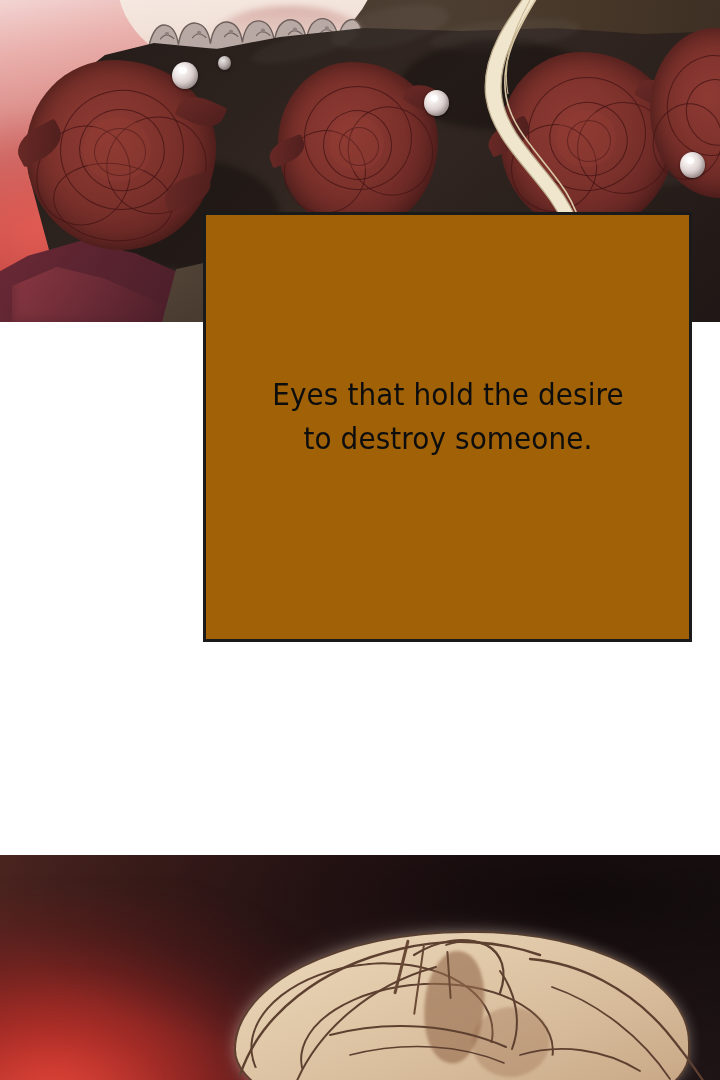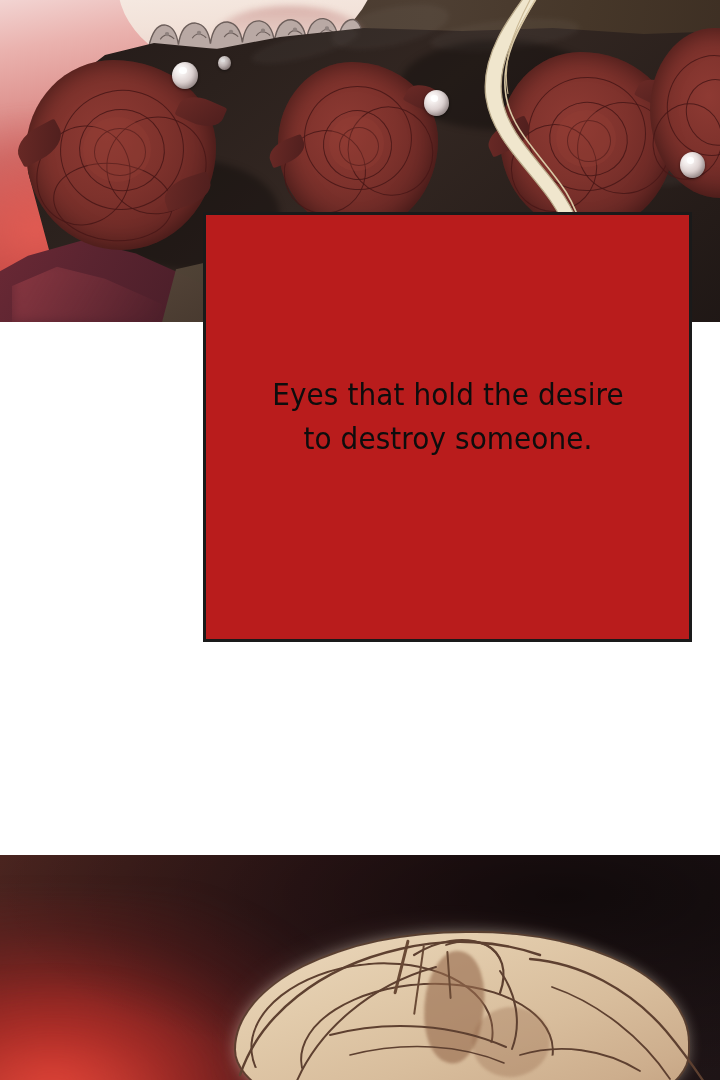--- a/index.html
+++ b/index.html
@@ -195,21 +195,21 @@
     filter: blur(0.6px);
   }
 
   
   .textbox {
     position: absolute;
     left: 203px;
     top: 212px;
     width: 489px;
     height: 430px;
-    background: #b91c1c;
+    background: #a16207;
     border: 3px solid #1a1a1a;
     box-sizing: border-box;
     z-index: 40;
     display: flex;
     align-items: center;
     justify-content: center;
   }
   .narration {
     font-family: "DejaVu Sans", sans-serif;
     font-size: 30px;

